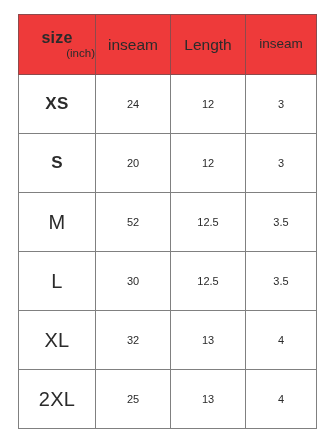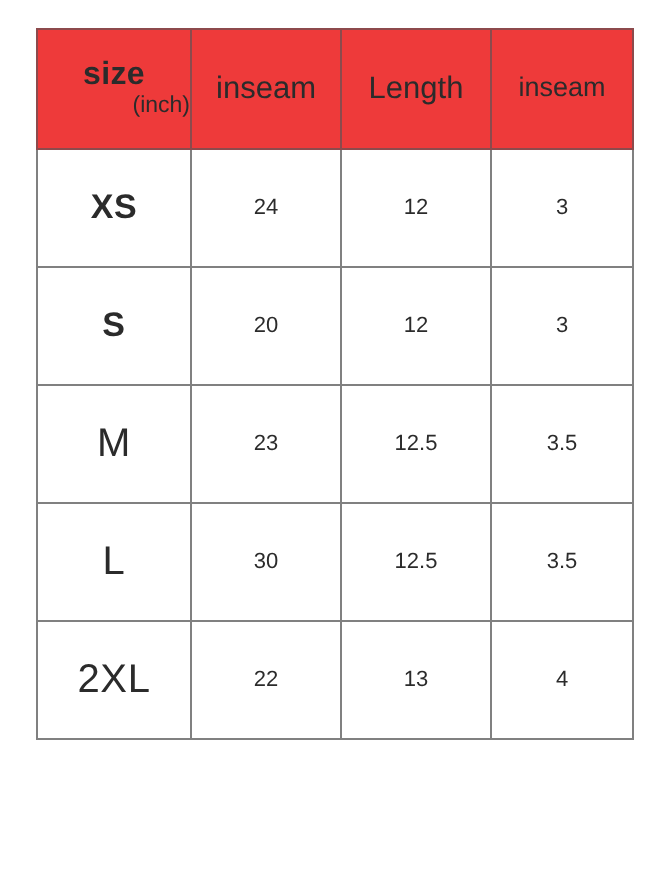--- a/index.html
+++ b/index.html
@@ -123,32 +123,38 @@
         <td class="cell-num">3</td>
       </tr>
       <tr class="data-row">
         <td class="cell-size size-sm">S</td>
         <td class="cell-num">20</td>
         <td class="cell-num">12</td>
         <td class="cell-num">3</td>
       </tr>
       <tr class="data-row">
         <td class="cell-size">M</td>
-        <td class="cell-num">23</td>
+        <td class="cell-num">52</td>
         <td class="cell-num">12.5</td>
         <td class="cell-num">3.5</td>
       </tr>
       <tr class="data-row">
         <td class="cell-size">L</td>
         <td class="cell-num">30</td>
         <td class="cell-num">12.5</td>
         <td class="cell-num">3.5</td>
       </tr>
       <tr class="data-row">
+        <td class="cell-size">XL</td>
+        <td class="cell-num">32</td>
+        <td class="cell-num">13</td>
+        <td class="cell-num">4</td>
+      </tr>
+      <tr class="data-row">
         <td class="cell-size">2XL</td>
-        <td class="cell-num">22</td>
+        <td class="cell-num">25</td>
         <td class="cell-num">13</td>
         <td class="cell-num">4</td>
       </tr>
     </tbody>
   </table>
 
 </div>
 
 </body></html>

